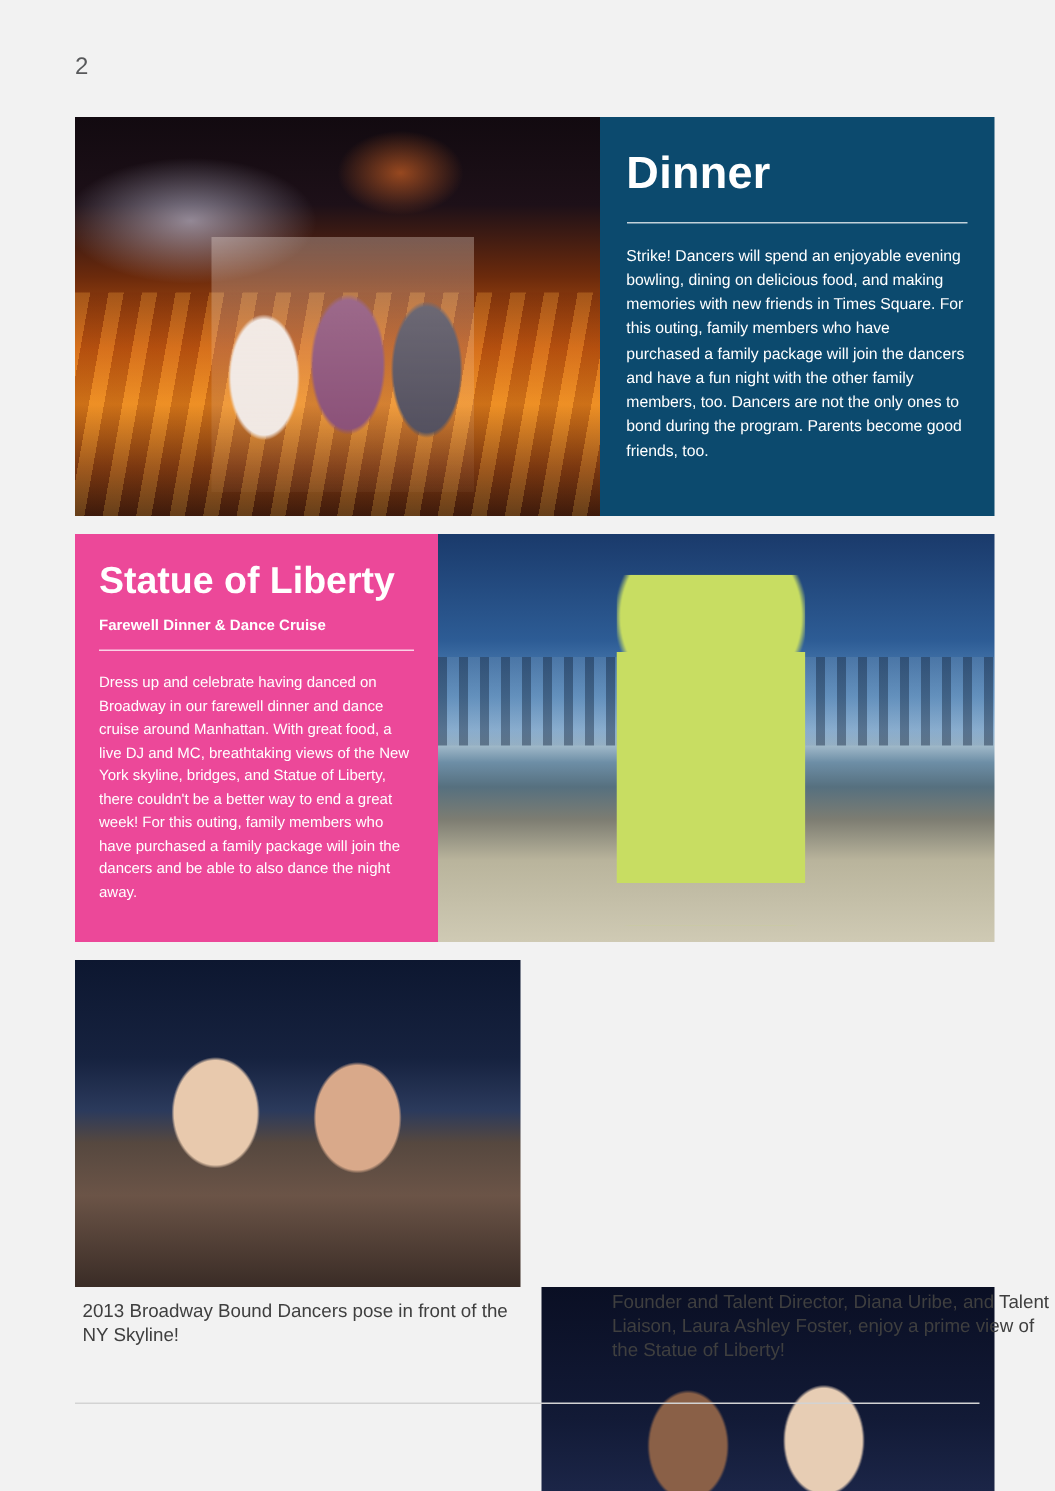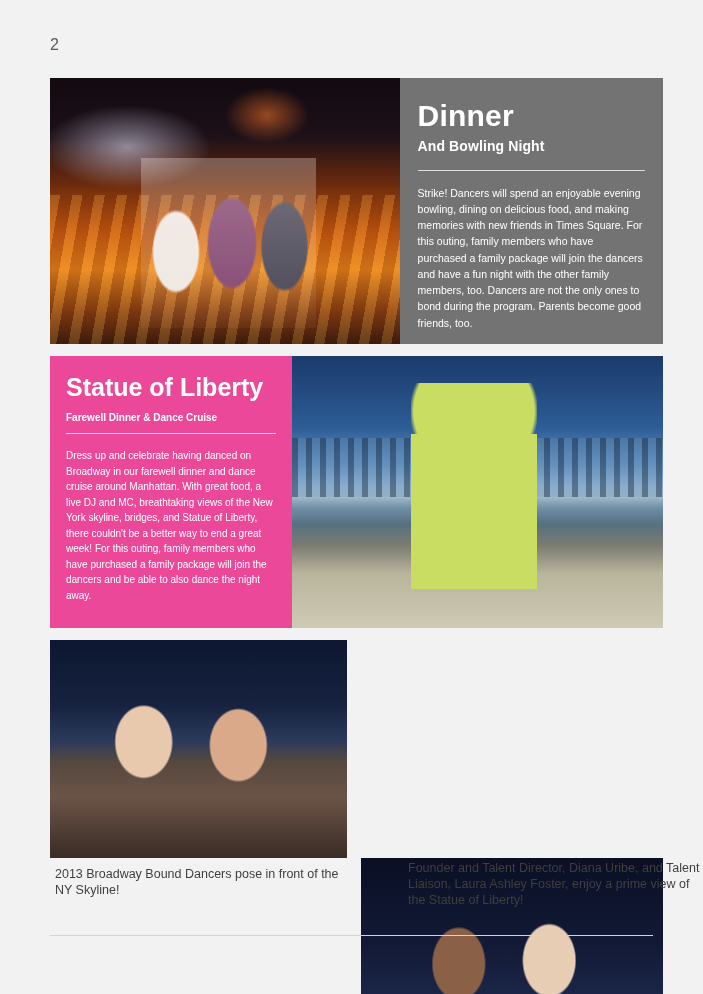--- a/index.html
+++ b/index.html
@@ -83,21 +83,21 @@
     left: 26%; right: 24%; top: 30%; bottom: 6%;
     background:
       linear-gradient(to bottom, rgba(255,240,230,0.30), rgba(255,200,160,0.05)),
       radial-gradient(ellipse 40px 70px at 20% 55%, #efe9e6 0 55%, rgba(0,0,0,0) 60%),
       radial-gradient(ellipse 42px 78px at 52% 50%, #7d3f6e 0 55%, rgba(0,0,0,0) 60%),
       radial-gradient(ellipse 40px 76px at 82% 52%, #3f3f52 0 55%, rgba(0,0,0,0) 60%);
   }
   #dinner-text {
     width: 280px;
     height: 266px;
-    background: #737373;
+    background: #0c4a6e;
     color: #ffffff;
     box-sizing: border-box;
     padding: 22px 18px 14px 18px;
   }
   #dinner-text .title {
     font-size: 30px;
     font-weight: bold;
     line-height: 1.05;
     letter-spacing: 0.2px;
   }
@@ -242,21 +242,20 @@
 <div class="page-header">
   <div class="page-number">2</div>
 </div>
 
 <div class="block" id="section-dinner">
   <div class="photo" id="dinner-photo">
     
   </div>
   <div id="dinner-text">
     <div class="title">Dinner</div>
-    <div class="subtitle">And Bowling Night</div>
     <div class="rule"></div>
     <div class="body">Strike!  Dancers will spend an enjoyable evening bowling, dining on delicious food, and making memories with new friends in Times Square.  For this outing, family members who have purchased a family package will join the dancers and have a fun night with the other family members, too.  Dancers are not the only ones to bond during the program.  Parents become good friends, too.</div>
   </div>
 </div>
 
 <div class="block" id="section-liberty">
   <div id="liberty-text">
     <div class="title">Statue of Liberty</div>
     <div class="subtitle">Farewell Dinner &amp; Dance Cruise</div>
     <div class="rule"></div>

